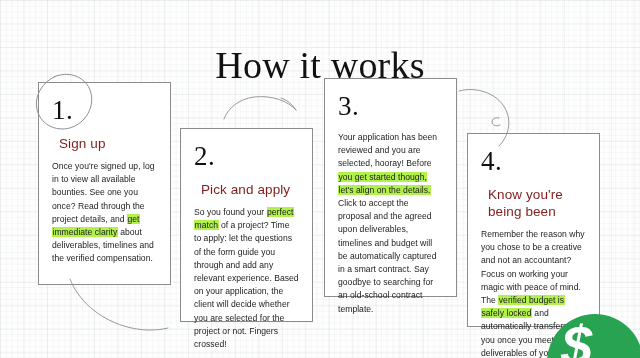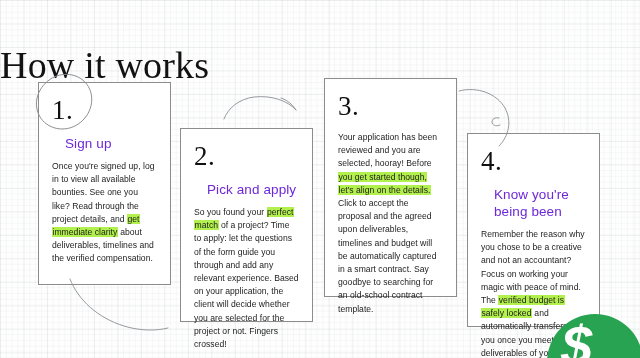--- a/index.html
+++ b/index.html
@@ -43,21 +43,21 @@
     z-index: 3;
     pointer-events: none;
   }
 
   
   #page-title {
     position: absolute;
     top: 18px;
     left: 0;
     width: 640px;
-    text-align: left;
+    text-align: center;
     font-family: "Liberation Serif", serif;
     font-size: 38px;
     line-height: 44px;
     font-weight: 400;
     color: #121212;
     letter-spacing: 0.2px;
     z-index: 2;
   }
 
   
@@ -79,22 +79,22 @@
     color: #111111;
     font-weight: 400;
     margin: 0 0 10px 0;
     letter-spacing: 0.5px;
   }
   .card-heading {
     font-family: "Liberation Sans", sans-serif;
     font-size: 13.5px;
     line-height: 17px;
     font-weight: 400;
-    color: #6d28d9;
-    margin: 0 0 8px 13px;
+    color: #7f1d1d;
+    margin: 0 0 8px 7px;
     letter-spacing: 0.1px;
   }
   .card-body {
     font-family: "Liberation Sans", sans-serif;
     font-size: 8.6px;
     line-height: 13.2px;
     color: #1c1c1c;
     margin: 0;
     letter-spacing: 0.02px;
   }
@@ -156,21 +156,21 @@
     <path d="M499 118 C 495 117, 492 119, 492 122 C 492 125, 496 127, 500 125"></path>
 
     <path d="M70 279 C 78 300, 98 318, 124 326 C 140 331, 156 331, 168 328"></path>
   </g>
 </svg>
 
 <div class="card" id="card-1">
   <div class="card-inner">
     <div class="card-num">1.</div>
     <div class="card-heading">Sign up</div>
-    <p class="card-body"><span>Once you're signed up, log in to view all available bounties. See one you like? Read through the project details, and </span><span class="hl">get immediate clarity</span><span> about deliverables, timelines and the verified compensation.</span></p>
+    <p class="card-body"><span>Once you're signed up, log in to view all available bounties. See one you once? Read through the project details, and </span><span class="hl">get immediate clarity</span><span> about deliverables, timelines and the verified compensation.</span></p>
   </div>
 </div>
 
 <div class="card" id="card-2">
   <div class="card-inner">
     <div class="card-num">2.</div>
     <div class="card-heading">Pick and apply</div>
     <p class="card-body"><span>So you found your </span><span class="hl">perfect match</span><span> of a project? Time to apply: let the questions of the form guide you through and add any relevant experience. Based on your application, the client will decide whether you are selected for the project or not. Fingers crossed!</span></p>
   </div>
 </div>

